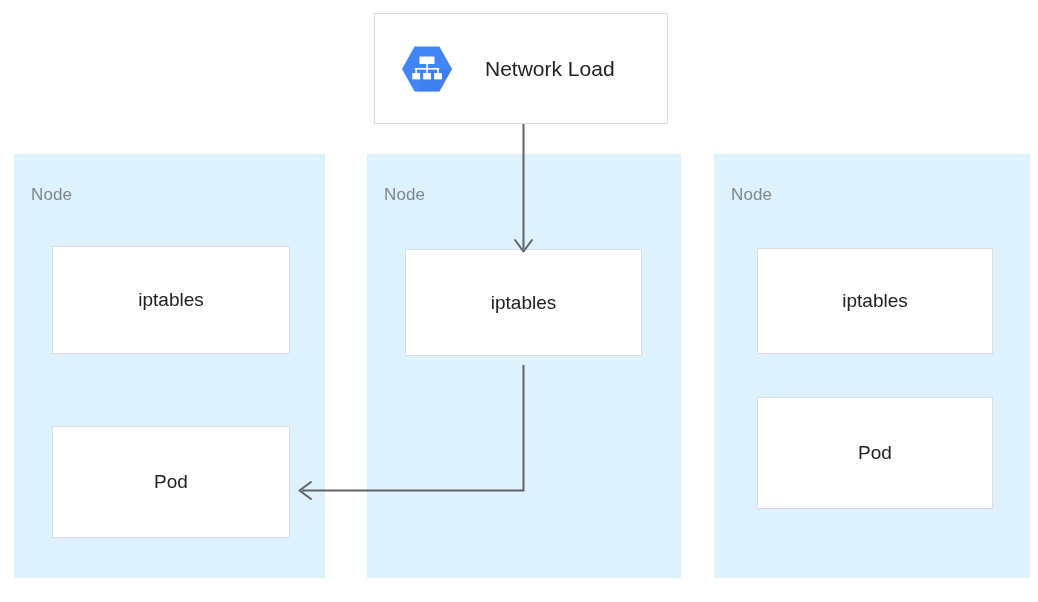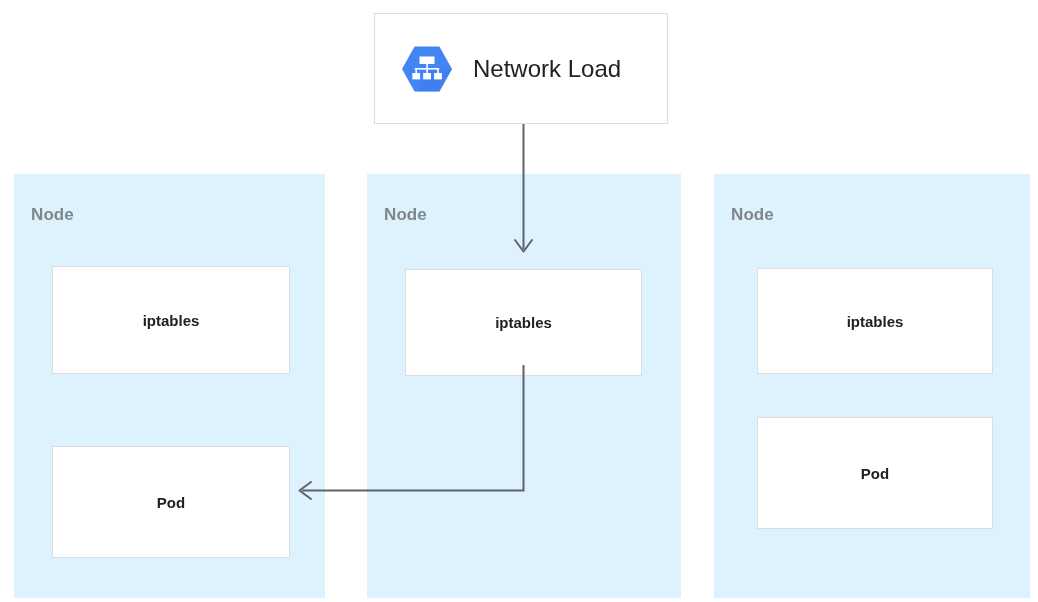--- a/index.html
+++ b/index.html
@@ -35,34 +35,33 @@
     align-items: center;
     padding-left: 26px;
   }
   .nlb-icon {
     width: 52px;
     height: 52px;
     flex: 0 0 52px;
     display: block;
   }
   .nlb-label {
-    margin-left: 20px;
-    font-size: 24px;
+    margin-left: 32px;
+    font-size: 21px;
     line-height: 29px;
     color: #202124;
     max-width: 160px;
   }
 
   
   .node-panel {
     position: absolute;
-    top: 174px;
+    top: 154px;
     height: 424px;
     background: #ddf2fd;
-    font-weight: bold;
   }
   .node-panel.n1 { left: 14px;  width: 311px; }
   .node-panel.n2 { left: 367px; width: 314px; }
   .node-panel.n3 { left: 714px; width: 316px; }
 
   .node-label {
     position: absolute;
     left: 17px;
     top: 31px;
     font-size: 17px;
@@ -73,21 +72,21 @@
 
   
   .box {
     position: absolute;
     box-sizing: border-box;
     background: #ffffff;
     border: 1px solid #dadce0;
     display: flex;
     align-items: center;
     justify-content: center;
-    font-size: 15px;
+    font-size: 19px;
     color: #202124;
   }
 
   
   .b-n1-iptables { left: 38px; top: 92px;  width: 238px; height: 108px; }
   .b-n1-pod      { left: 38px; top: 272px; width: 238px; height: 112px; }
   
   .b-n2-iptables { left: 38px; top: 95px;  width: 237px; height: 107px; }
   
   .b-n3-iptables { left: 43px; top: 94px;  width: 236px; height: 106px; }

